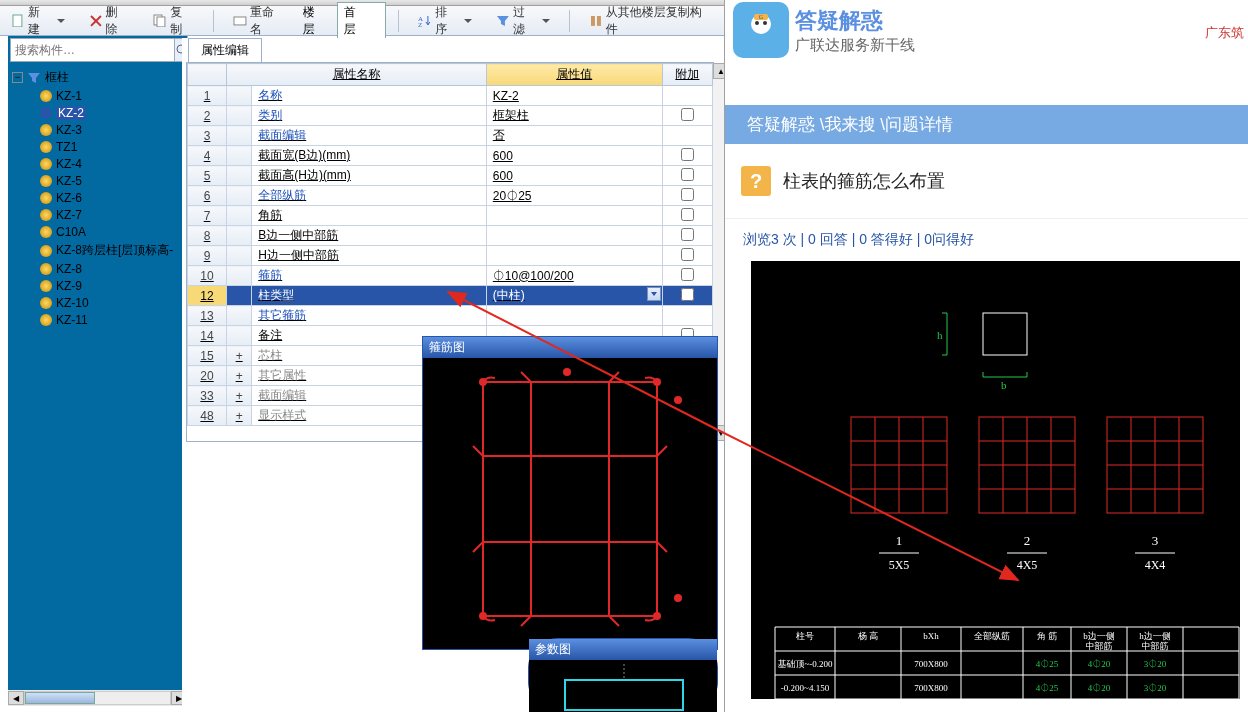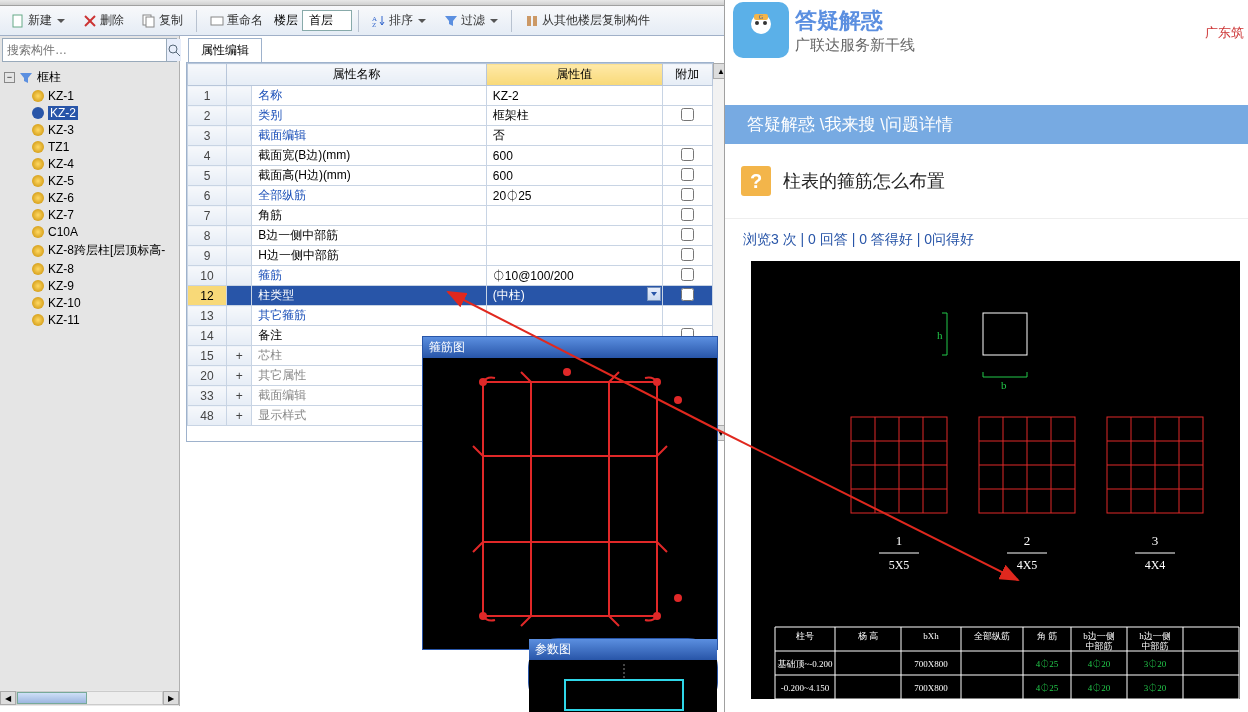--- a/index.html
+++ b/index.html
@@ -1,27 +1,27 @@
 <!DOCTYPE html>
 <html><head>
 <meta charset="utf-8">
 <style>
 * { box-sizing: border-box; margin: 0; padding: 0; }
 body { font-family: "Microsoft YaHei", SimSun, sans-serif; font-size: 12px; background: #fff; width: 1248px; height: 712px; overflow: hidden; position: relative; }
 
 
 .topbar1 { height: 6px; background: linear-gradient(#e8e8e8,#d0d0d0); border-bottom: 1px solid #a0a0a0; display:flex; align-items:center; padding:0 6px; overflow:hidden; }
-.topbar2 { height: 30px; background: linear-gradient(#f8f9fb,#e5ecf5); border-bottom: 1px solid #a0b0c8; display:flex; align-items:center; padding:0 4px; gap:4px; width:724px; }
+.topbar2 { height: 30px; background: linear-gradient(#f8f9fb,#e5ecf5); border-bottom: 1px solid #a0b0c8; display:flex; align-items:center; padding:0 4px; gap:10px; width:724px; }
 .tbtn { display:inline-flex; align-items:center; gap:3px; padding:3px 6px; font-size:12px; color:#333; cursor:pointer; border:1px solid transparent; border-radius:2px; }
 .tbtn .ico { width:14px; height:14px; display:inline-block; }
 .tbtn .drop { border-left:4px solid transparent;border-right:4px solid transparent;border-top:4px solid #555; margin-left:2px;}
 .sep { width:1px; height:22px; background:#b8c2d0; margin:0 2px; }
 
 
-.leftpane { position:absolute; left:0; top:36px; width:180px; height:670px; background:#e5e5e5; border-right:1px solid #b0b0b0; }
+.leftpane { position:absolute; left:8px; top:36px; width:180px; height:670px; background:#0369a1; border-right:1px solid #b0b0b0; }
 .searchbox { display:flex; border:1px solid #9ab; height:24px; margin:2px; }
 .searchbox input { flex:1; border:0; padding:0 4px; font-size:12px; outline:none; }
 .searchbox .mag { width:22px; display:flex; align-items:center; justify-content:center; background:#e8eefb; border-left:1px solid #9ab; cursor:pointer;}
 .tree { padding:4px 0 0 4px; }
 .tree-root { display:flex; align-items:center; gap:4px; padding:1px 0; }
 .tree-children { margin-left:28px; }
 .tree-item { display:flex; align-items:center; gap:4px; padding:1px 0; margin:1px 0; }
 .tree-item.sel span { background:#2855a8; color:#fff; padding:0 2px;}
 .minus { width:11px;height:11px;border:1px solid #888;display:inline-flex;align-items:center;justify-content:center;font-size:9px;line-height:1;}
 .filter-ico { width:14px;height:14px;display:inline-block;}
@@ -225,21 +225,21 @@
         <div class="thumb"></div>
       </div>
     <span class="arr">▶</span>
   </div>
 </div>
 
 <div class="proppane">
   <div class="tabrow">
       <div class="tab">属性编辑</div>
     </div>
-  <div class="grid" style="height:380px;">
+  <div class="grid" style="height:380px;text-decoration:underline;">
     <table>
       <colgroup>
           <col style="width:28px">
           <col style="width:18px">
           <col style="width:168px">
           <col style="width:126px">
           <col style="width:36px">
         </colgroup>
       <thead>
           <tr>

